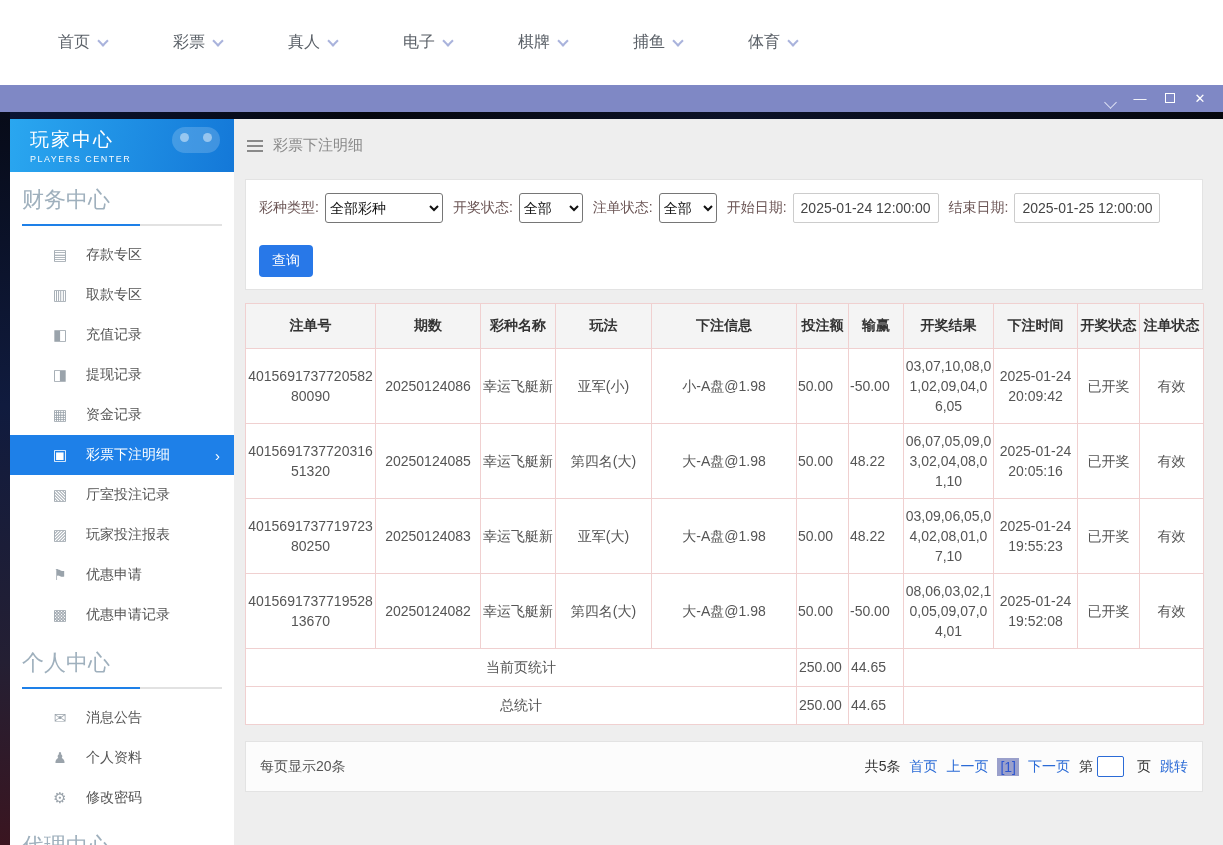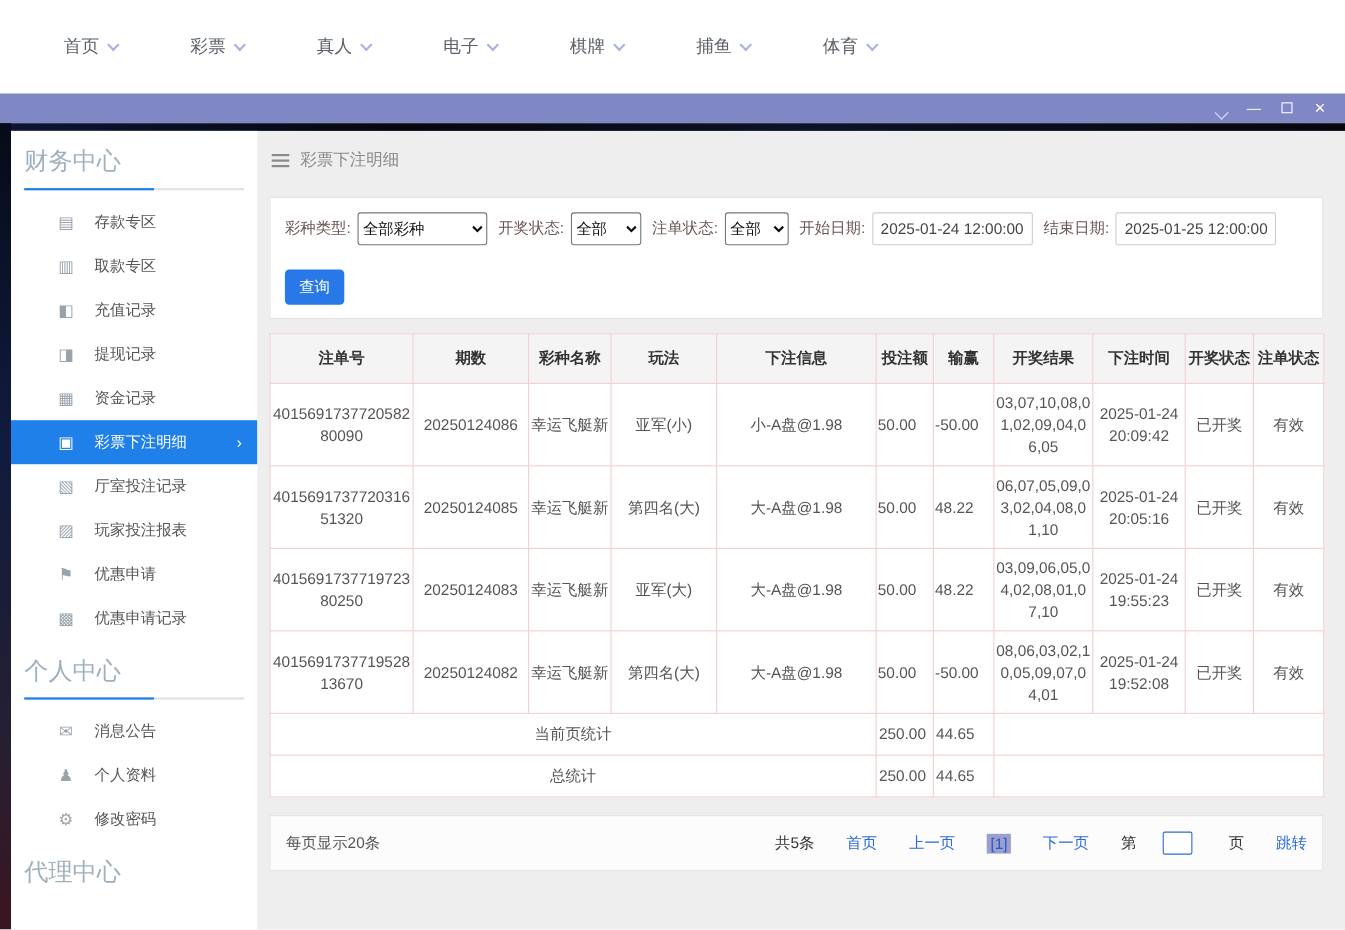--- a/index.html
+++ b/index.html
@@ -91,21 +91,21 @@
   th { background:#f4f4f4; color:#333; font-weight:bold; height:45px; padding:0 1px; }
   td { text-align:center; padding:6px 1px; vertical-align:middle; word-break:break-all; line-height:1.45; }
   tr.data td { height:75px; }
   td.num { text-align:left; padding-right:6px; }
   tr.sum td { height:38px; padding:4px 2px; }
 
   
   .pager { margin:14px 20px 0 11px; width:958px; height:51px; background:#fcfcfc;
     border:1px solid #e3e3e3; display:flex; align-items:center; justify-content:space-between;
     padding:0 14px; font-size:14px; color:#555; }
-  .pager-right { display:flex; align-items:center;gap:20px; }
+  .pager-right { display:flex; align-items:center; }
   .pager-right > * { margin-left:9px; }
   .pager a { color:#2b6bd6; text-decoration:none; cursor:pointer; white-space:nowrap; }
   .pager .dark { color:#333; margin-left:0; }
   .pager .lbl { color:#333; }
   .current { background:#9aa0cb; color:#2b55d0; padding:1px 3px; cursor:pointer; }
   .jump-input { width:27px; height:21px; border:1px solid #2b6bd6; border-radius:2px; margin:0 4px 0 4px; }
 </style>
 </head>
 <body>
 
@@ -147,20 +147,25 @@
   <div class="tb-btn">—</div>
   <div class="tb-btn"><span class="tb-max"></span></div>
   <div class="tb-btn">✕</div>
 </div>
 
 <div class="window-body">
   <div class="frame-top"></div>
   <div class="frame-left"></div>
 
   <aside class="sidebar">
+    <div class="side-header">
+      <div class="t">玩家中心</div>
+      <div class="s">PLAYERS CENTER</div>
+      <span class="gamepad"></span>
+    </div>
 
     <div class="side-section-title">财务中心</div>
     <div class="side-rule"></div>
 
     <div class="side-item">
       <span class="ico">▤</span>
       <span>存款专区</span>
     </div>
     <div class="side-item">
       <span class="ico">▥</span>

